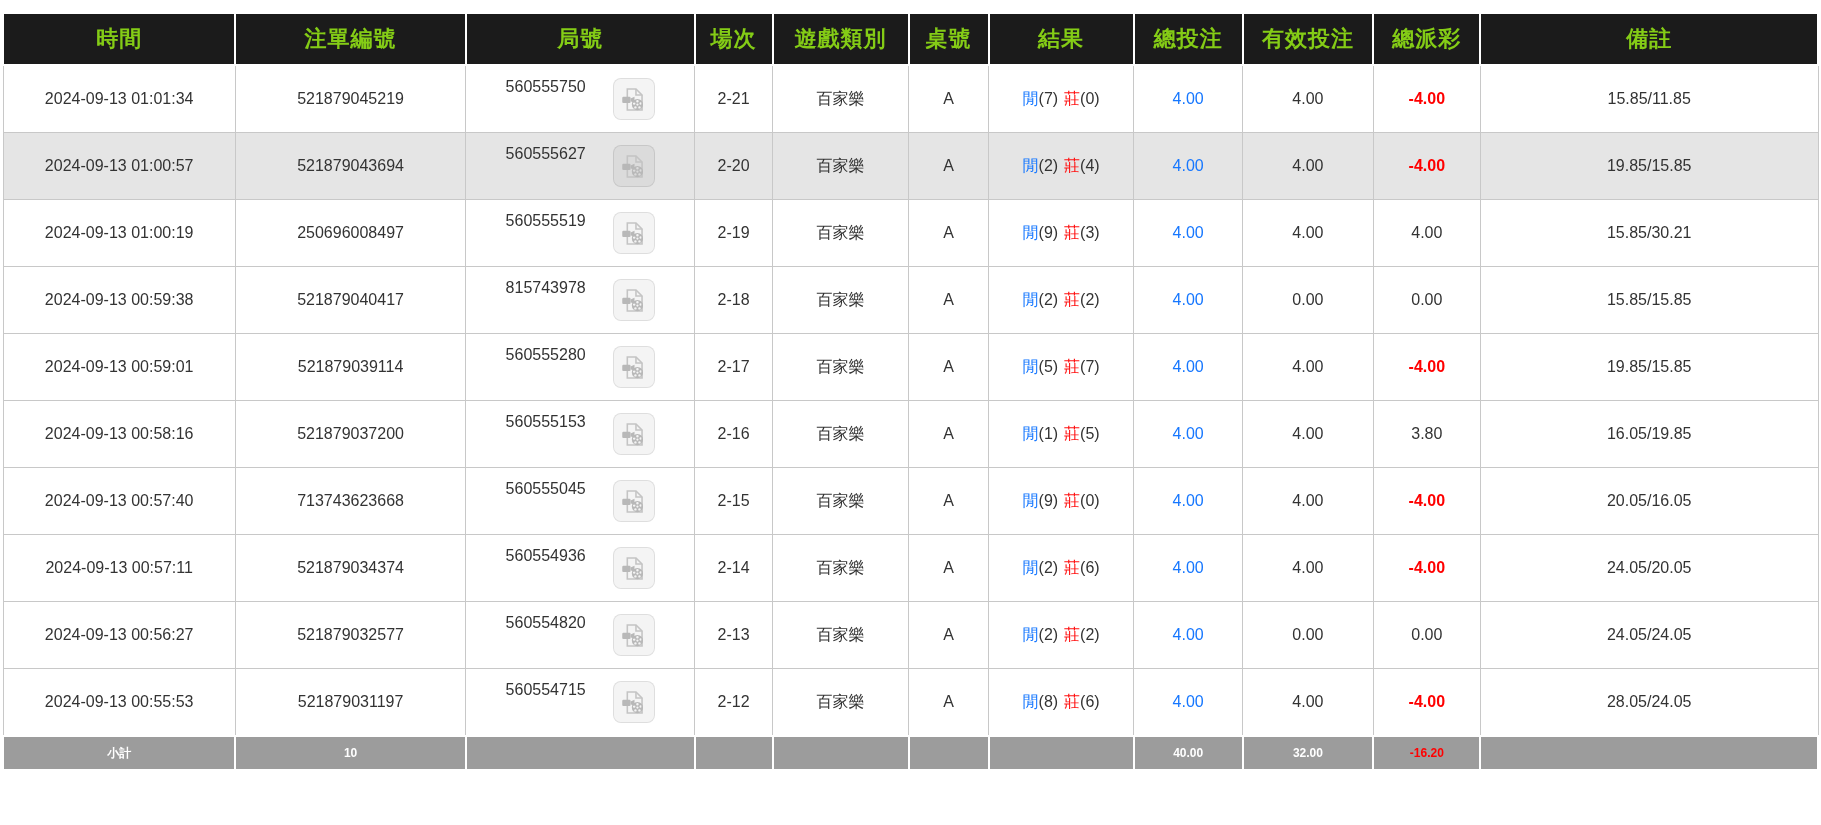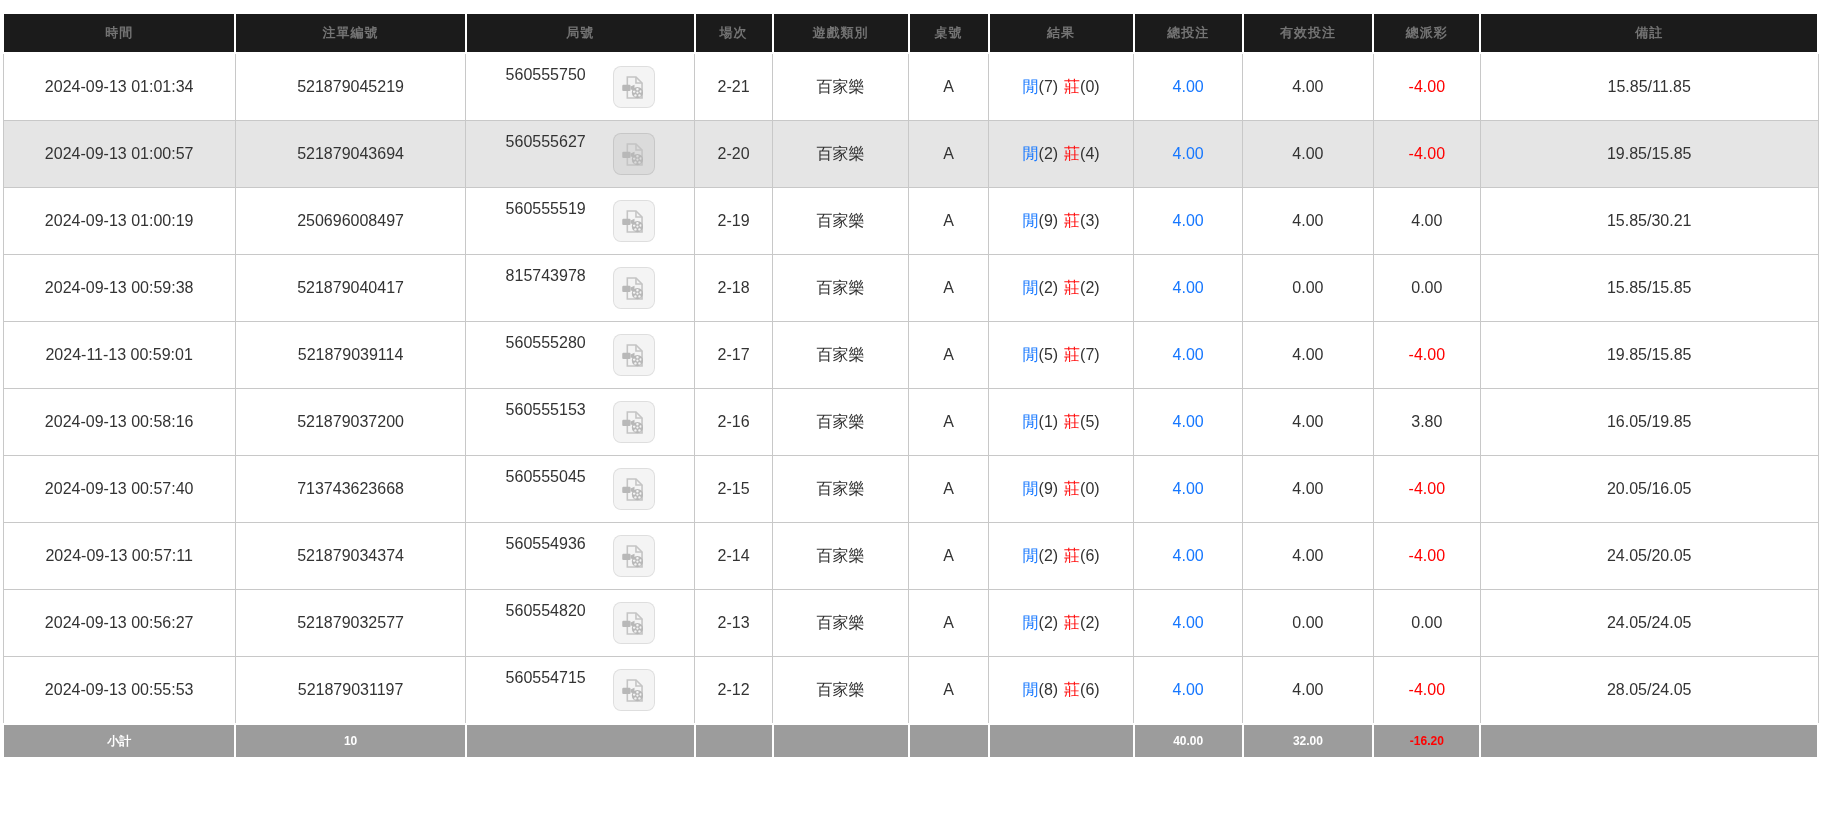--- a/index.html
+++ b/index.html
@@ -1,26 +1,26 @@
 <!DOCTYPE html>
 <html><head>
 <meta charset="utf-8">
 <style>
   html,body{margin:0;padding:0;background:#fff;}
   body{margin:12px 2px 0 2px;font-family:"Liberation Sans","DejaVu Sans",sans-serif;}
   table{width:100%;border-collapse:collapse;table-layout:fixed;}
-  th{background:#1b1b1b;color:#737373;font-weight:bold;font-size:13px;padding:10px 4px;border:2px solid #ffffff;letter-spacing:1px;}
+  th{background:#1b1b1b;color:#84cc16;font-weight:bold;font-size:22px;padding:10px 4px;border:2px solid #ffffff;letter-spacing:1px;}
   td{border:1px solid #c8c8c8;background:#ffffff;text-align:center;vertical-align:middle;
      font-size:16px;color:#333333;height:66px;padding:0 4px;overflow:hidden;white-space:nowrap;}
   tr.highlight td{background:#e5e5e5;}
   .link{color:#1677ff;text-decoration:none;cursor:pointer;}
   .player{color:#1677ff;}
   .banker{color:#ff1111;}
   .pts{color:#333;}
-  td.payout.neg, tr.summary td.payout.neg{color:#ff0000;}
+  td.payout.neg, tr.summary td.payout.neg{color:#ff0000;font-weight:bold;}
   tr.summary td{background:#9c9c9c;color:#ffffff;font-weight:bold;border:2px solid #ffffff;height:32px;font-size:12px;}
   .round-wrap{display:inline-flex;align-items:flex-start;gap:27px;}
   .video-btn{display:inline-flex;align-items:center;justify-content:center;width:42px;height:42px;
      border-radius:8px;background:rgba(0,0,0,0.045);border:1px solid rgba(0,0,0,0.09);cursor:pointer;padding:0;}
   .video-btn svg{display:block;}
   .result-gap{display:inline-block;width:6px;}
 </style>
 </head>
 <body>
 
@@ -201,21 +201,21 @@
         </td>
         <td>
           <a class="link">4.00</a>
         </td>
         <td>0.00</td>
         <td class="payout">0.00</td>
         <td>15.85/15.85</td>
       </tr>
 
       <tr>
-        <td>2024-11-13 00:59:01</td>
+        <td>2024-09-13 00:59:01</td>
         <td>521879039114</td>
         <td>
           <span class="round-wrap">
             <span>560555280</span>
             <button class="video-btn" type="button">
               <svg width="27" height="27" viewBox="0 0 24 24">
                 <path d="M6.5 2.6 H14.2 L19.6 8 V21.4 H6.5 Z" fill="none" stroke="#c4c4c4" stroke-width="1.4"></path>
                 <path d="M14.2 2.6 V8 H19.6" fill="none" stroke="#c4c4c4" stroke-width="1.4"></path>
                 <rect x="2" y="9.6" width="7.4" height="5.6" rx="1" fill="#b8b8b8"></rect>
                 <path d="M9.4 11.2 L12.9 9.6 V15.2 L9.4 13.6 Z" fill="#b8b8b8"></path>

